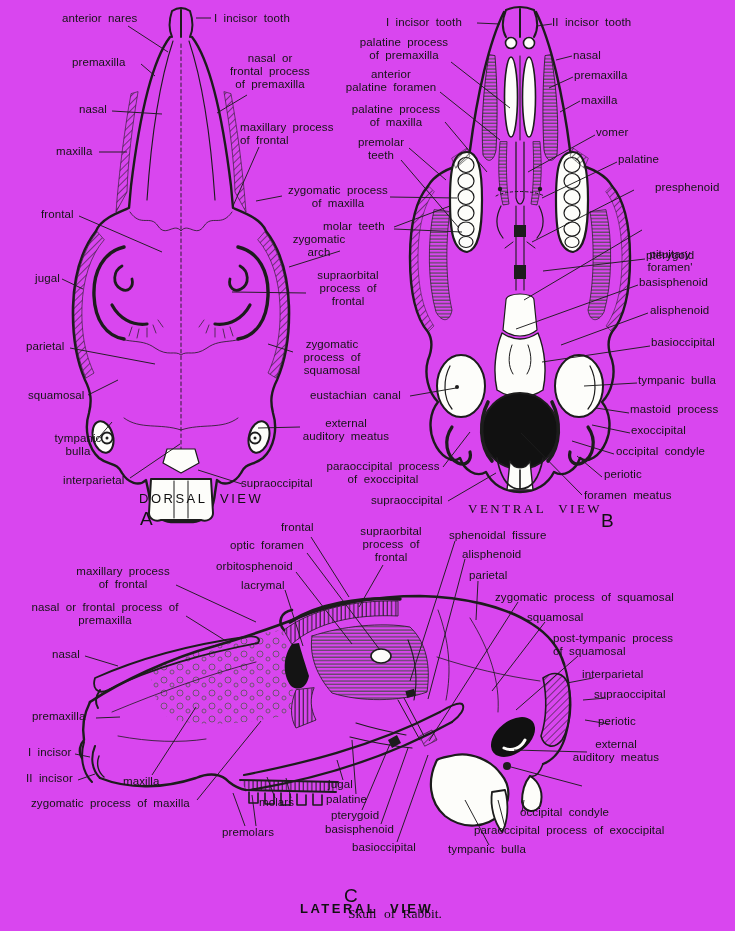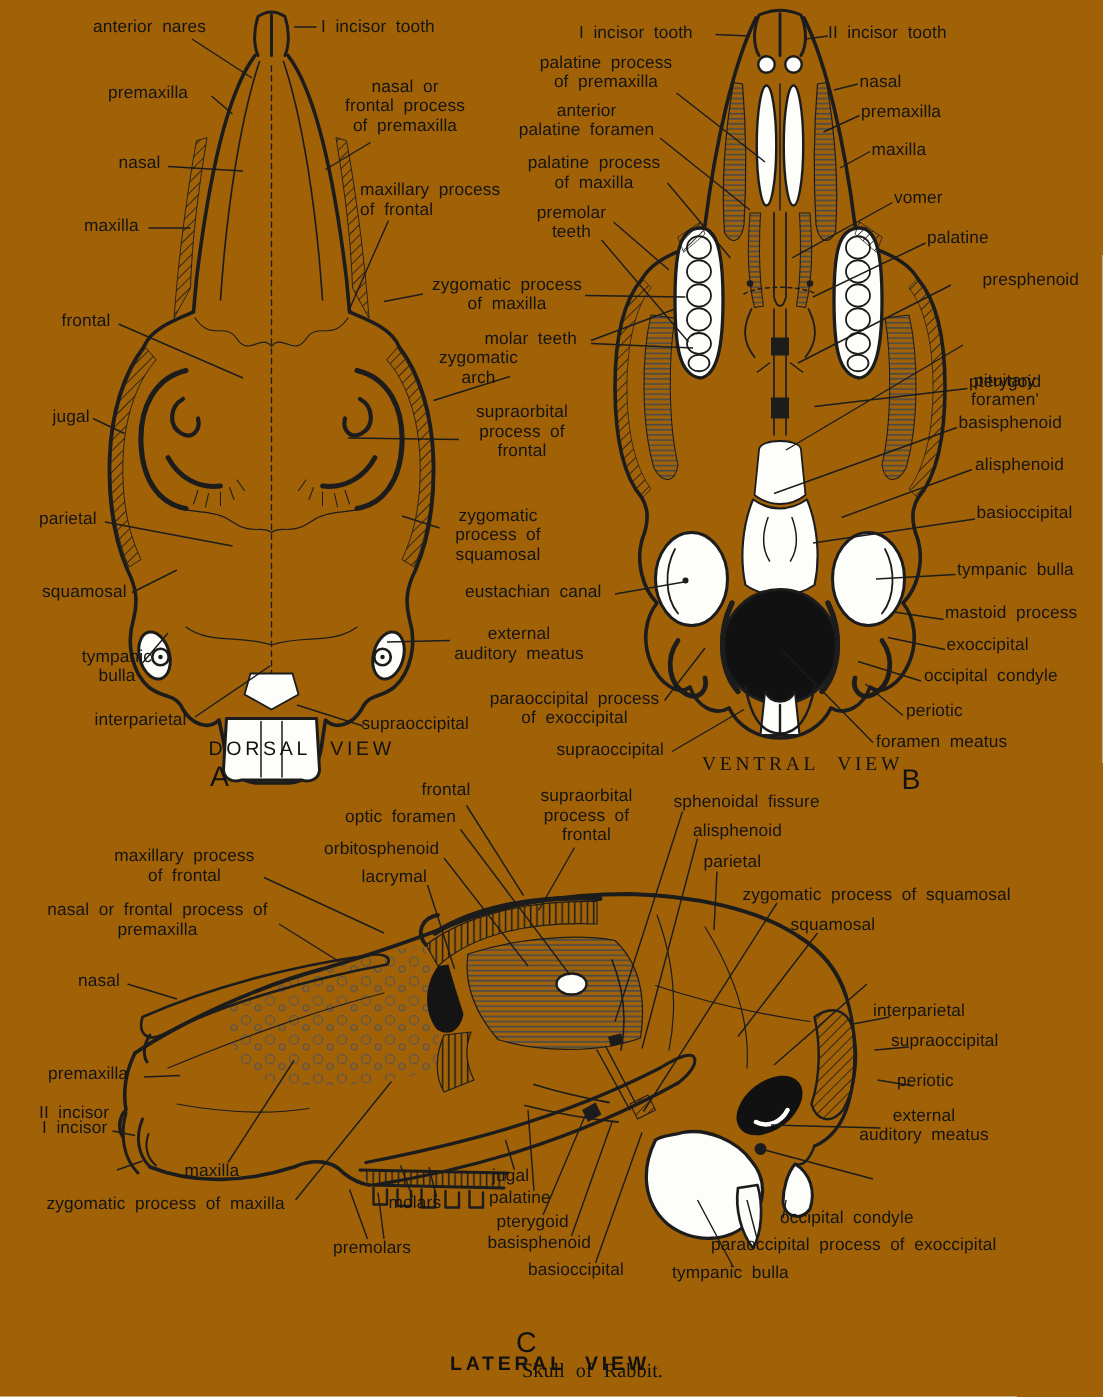--- a/index.html
+++ b/index.html
@@ -1,16 +1,16 @@
 <!DOCTYPE html>
 <html><head>
 <meta charset="utf-8">
 <style>
   html,body{margin:0;padding:0;background:#e8e8e4;}
-  .stage{position:relative;width:735px;height:931px;background:#a16207;overflow:hidden;
+  .stage{position:relative;width:735px;height:931px;background:#d946ef;overflow:hidden;
          font-family:"Liberation Sans",sans-serif;color:#161616;}
   svg.art{position:absolute;left:0;top:0;}
   .lbl{position:absolute;font-size:11.5px;line-height:1.14;white-space:pre-line;
        letter-spacing:.1px;word-spacing:3px;color:#141414;}
   .c{text-align:center;}
   .vtitle{position:absolute;font-size:13px;letter-spacing:2.5px;word-spacing:7px;
           white-space:pre;color:#111;}
   .b{font-weight:bold;}
   .vletter{position:absolute;font-size:19px;color:#111;}
   .caption{position:absolute;font-family:"Liberation Serif",serif;font-size:13.5px;
@@ -294,33 +294,35 @@
 <div class="lbl" style="left:230px;top:539px;">optic foramen</div>
 <div class="lbl" style="left:216px;top:560px;">orbitosphenoid</div>
 <div class="lbl" style="left:241px;top:579px;">lacrymal</div>
 <div class="lbl c" style="left:68px;top:565px;width:110px;">maxillary process
 of frontal</div>
 <div class="lbl c" style="left:24px;top:601px;width:162px;">nasal or frontal process of
 premaxilla</div>
 <div class="lbl" style="left:52px;top:648px;">nasal</div>
 <div class="lbl" style="left:32px;top:710px;">premaxilla</div>
 <div class="lbl" style="left:28px;top:746px;">I incisor</div>
-<div class="lbl" style="left:26px;top:736px;">II incisor</div>
+<div class="lbl" style="left:26px;top:772px;">II incisor</div>
 <div class="lbl" style="left:123px;top:775px;">maxilla</div>
 <div class="lbl" style="left:31px;top:797px;">zygomatic process of maxilla</div>
 <div class="lbl" style="left:222px;top:826px;">premolars</div>
 <div class="lbl" style="left:259px;top:796px;">molars</div>
 <div class="lbl c" style="left:350px;top:525px;width:82px;">supraorbital
 process of
 frontal</div>
 <div class="lbl" style="left:449px;top:529px;">sphenoidal fissure</div>
 <div class="lbl" style="left:462px;top:548px;">alisphenoid</div>
 <div class="lbl" style="left:469px;top:569px;">parietal</div>
 <div class="lbl" style="left:495px;top:591px;">zygomatic process of squamosal</div>
 <div class="lbl" style="left:527px;top:611px;">squamosal</div>
+<div class="lbl" style="left:553px;top:632px;">post-tympanic process
+of squamosal</div>
 <div class="lbl" style="left:582px;top:668px;">interparietal</div>
 <div class="lbl" style="left:594px;top:688px;">supraoccipital</div>
 <div class="lbl" style="left:598px;top:715px;">periotic</div>
 <div class="lbl c" style="left:566px;top:738px;width:100px;">external
 auditory meatus</div>
 <div class="lbl" style="left:520px;top:806px;">occipital condyle</div>
 <div class="lbl" style="left:474px;top:824px;">paraoccipital process of exoccipital</div>
 <div class="lbl" style="left:448px;top:843px;">tympanic bulla</div>
 <div class="lbl" style="left:328px;top:778px;">jugal</div>
 <div class="lbl" style="left:326px;top:793px;">palatine</div>

